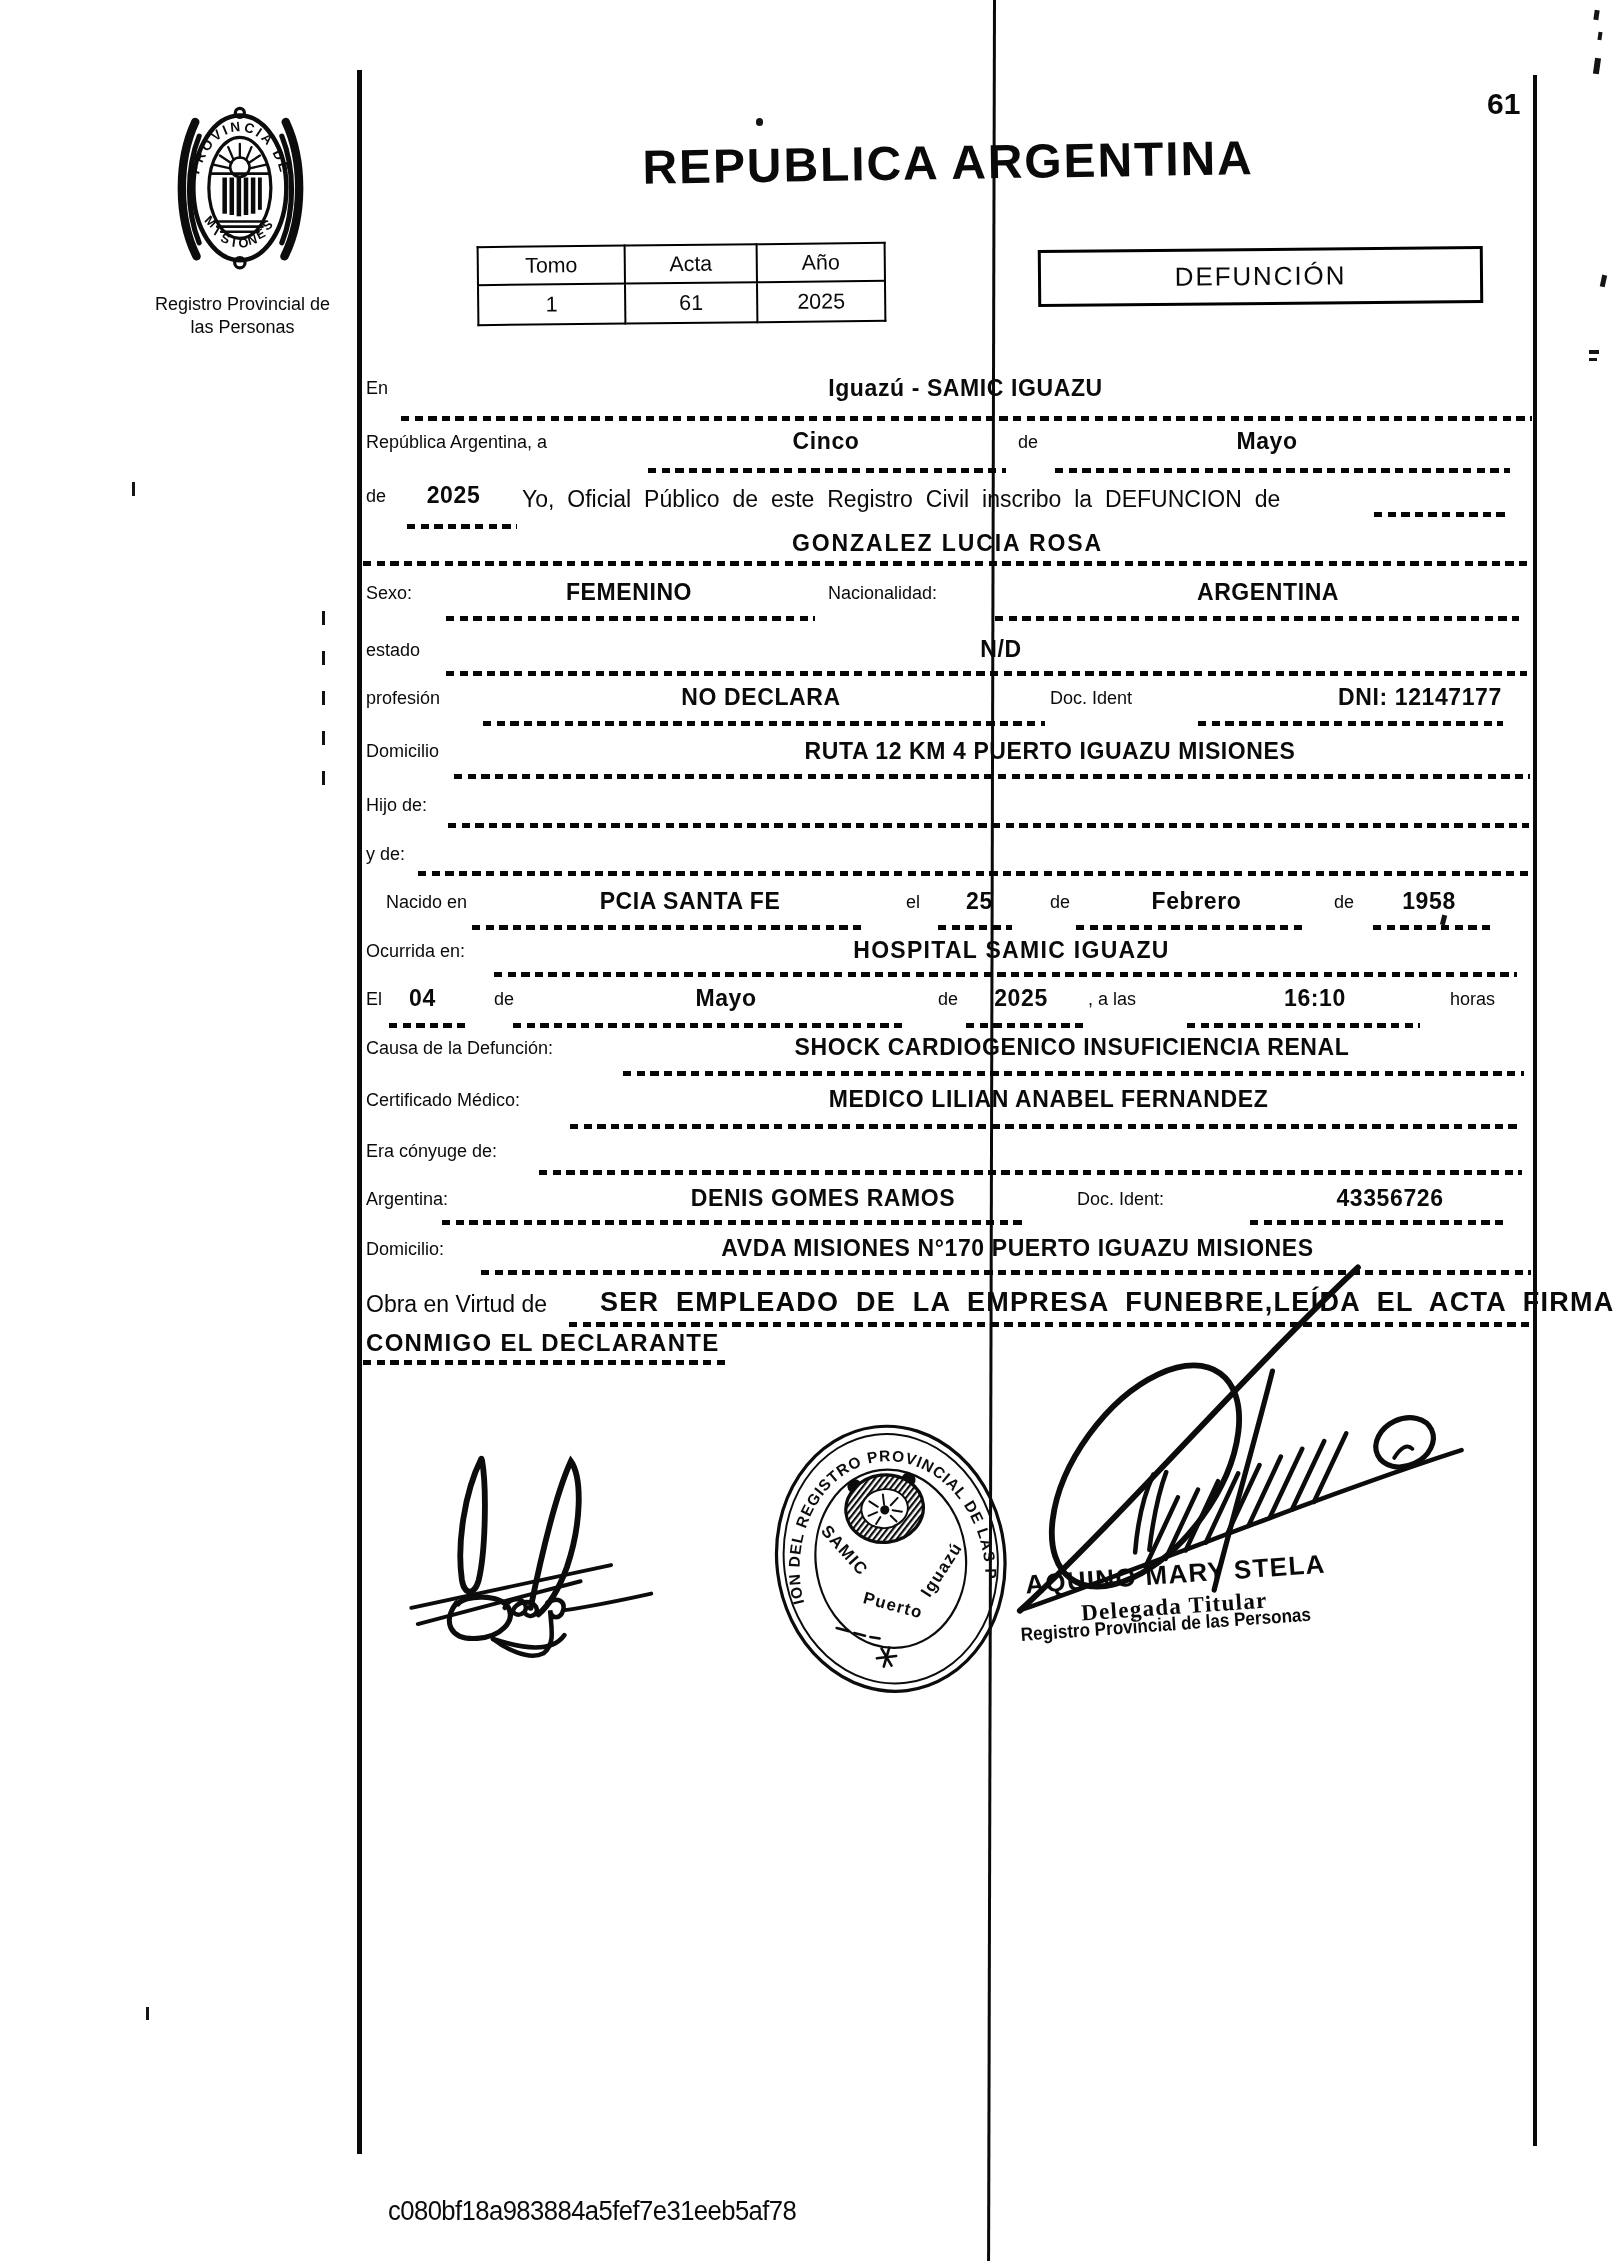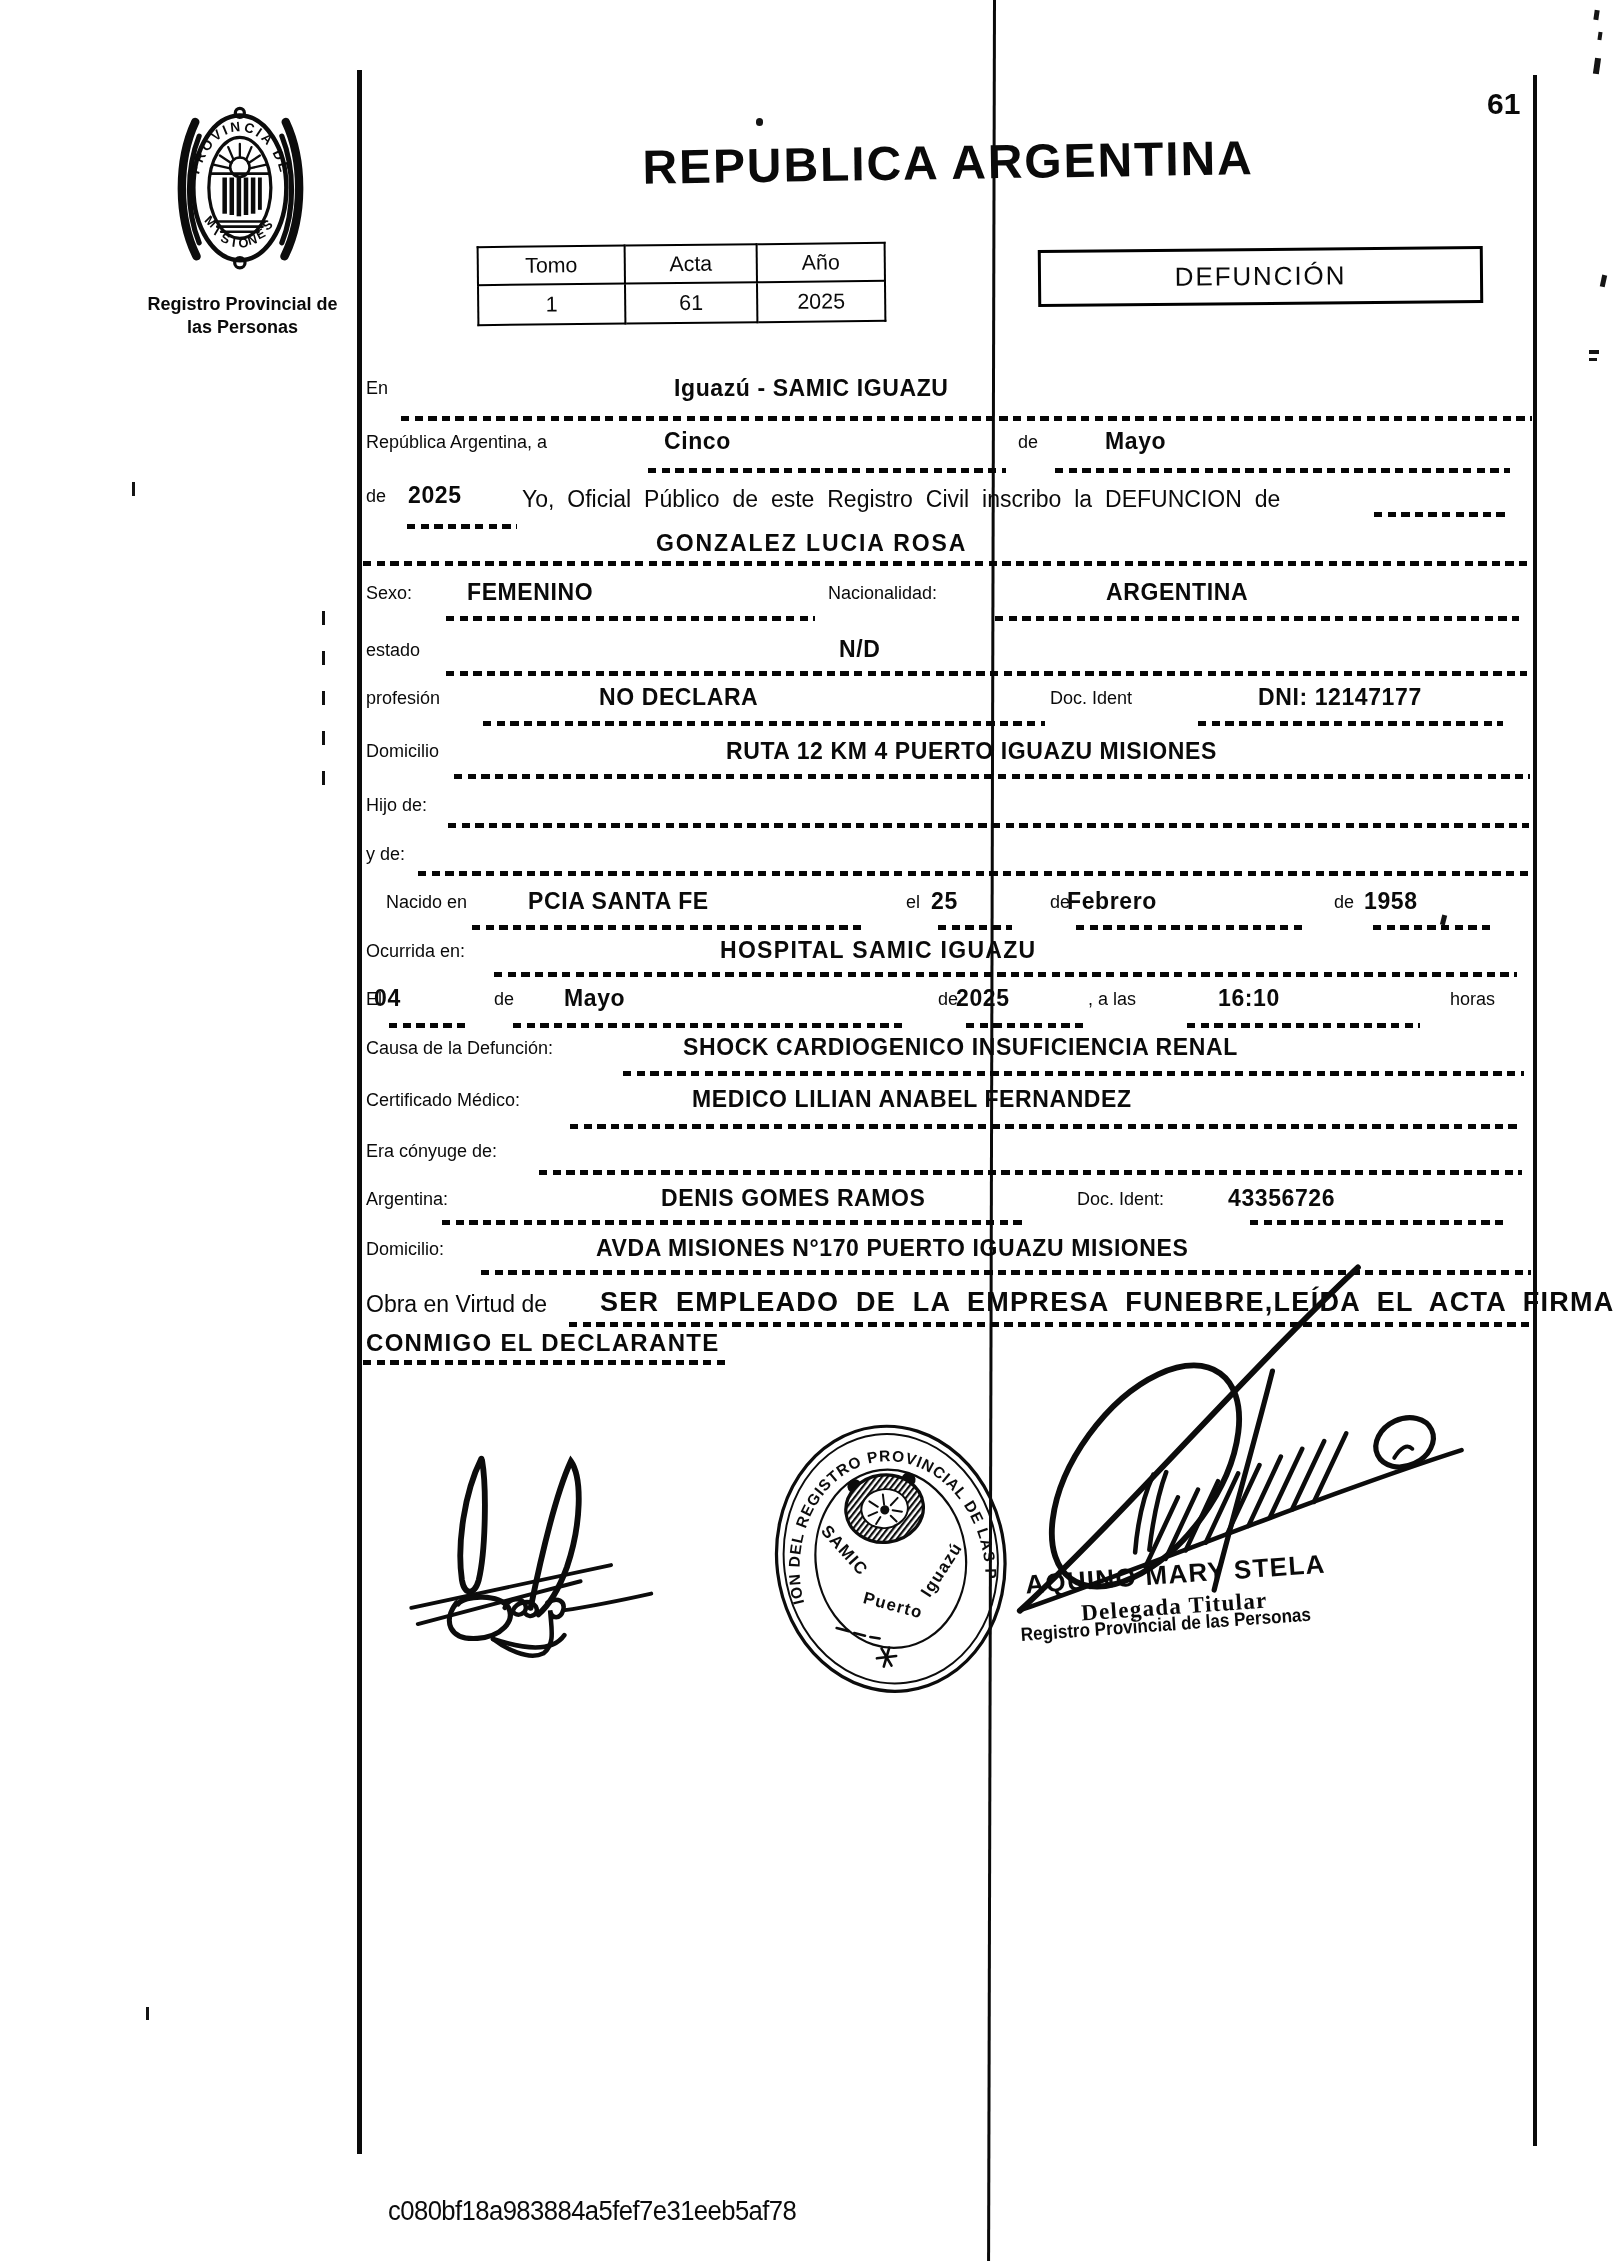--- a/index.html
+++ b/index.html
@@ -2,29 +2,29 @@
 <html style="font-size:10.4px"><head>
 <meta charset="utf-8">
 <style>
   *{margin:0;padding:0;box-sizing:border-box}
   html,body{background:#fff}
   #page{position:relative;width:1623px;height:2261px;background:#fff;overflow:hidden;
         font-family:"Liberation Sans",sans-serif;color:#0a0a0a}
   .lbl{position:absolute;font-size:18px;white-space:nowrap}
   .sm{font-size:23px}
   .val{position:absolute;font-size:23px;font-weight:700;white-space:nowrap;letter-spacing:0.6px}
-  .vc{text-align:left}
+  .vc{text-align:center}
   .dl{position:absolute;height:4.5px;
       background-image:repeating-linear-gradient(90deg,#060606 0 8.4px,transparent 8.4px 13.6px)}
   .vline{position:absolute;background:#0a0a0a}
   .mark{position:absolute;background:#141414}
   #title{position:absolute;left:637px;top:135px;width:622px;text-align:center;font-size:48px;
          font-weight:700;letter-spacing:1.9px;white-space:nowrap;transform:rotate(-0.9deg)}
   #org-text{position:absolute;left:113px;top:293px;width:259px;text-align:center;
-            font-size:18px;line-height:23px;font-weight:700}
+            font-size:18px;line-height:23px;font-weight:400}
   #page-num{position:absolute;left:1487px;top:87px;font-size:30px;font-weight:700}
   #acta-table{position:absolute;left:477px;top:244px;border-collapse:collapse;
               transform:rotate(-0.6deg)}
   #acta-table th,#acta-table td{border:2.6px solid #000;font-weight:400;font-size:21.4px;
               text-align:center;padding:0}
   #acta-table th{height:38px}
   #acta-table td{height:40px}
   .c1{width:147px}.c2{width:132px}.c3{width:128px}
   #def-box{position:absolute;left:1038px;top:248px;width:445px;height:57px;border:3.9px solid #000;
            display:flex;align-items:center;justify-content:center;font-size:26px;

